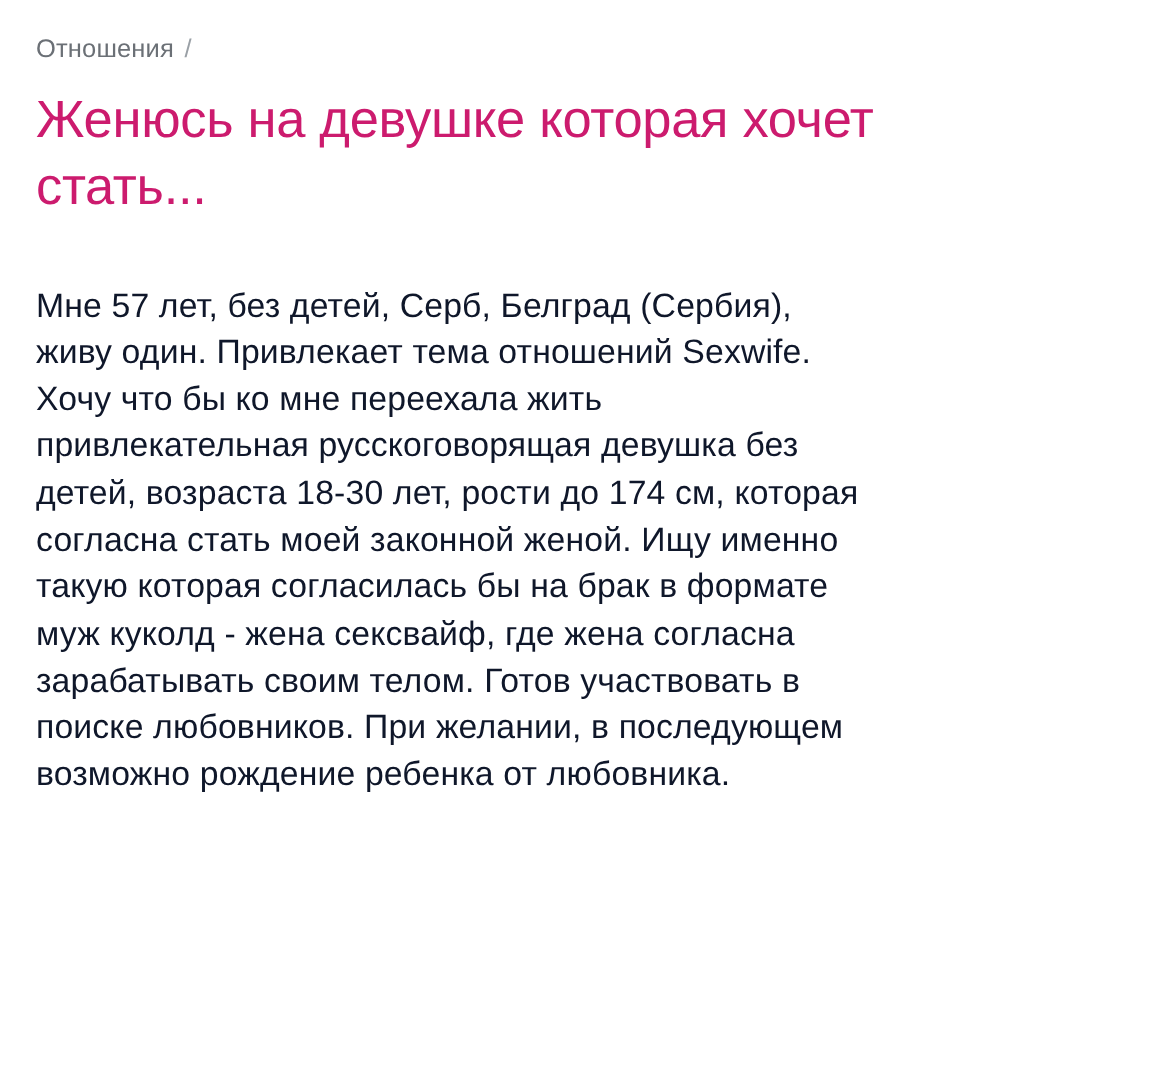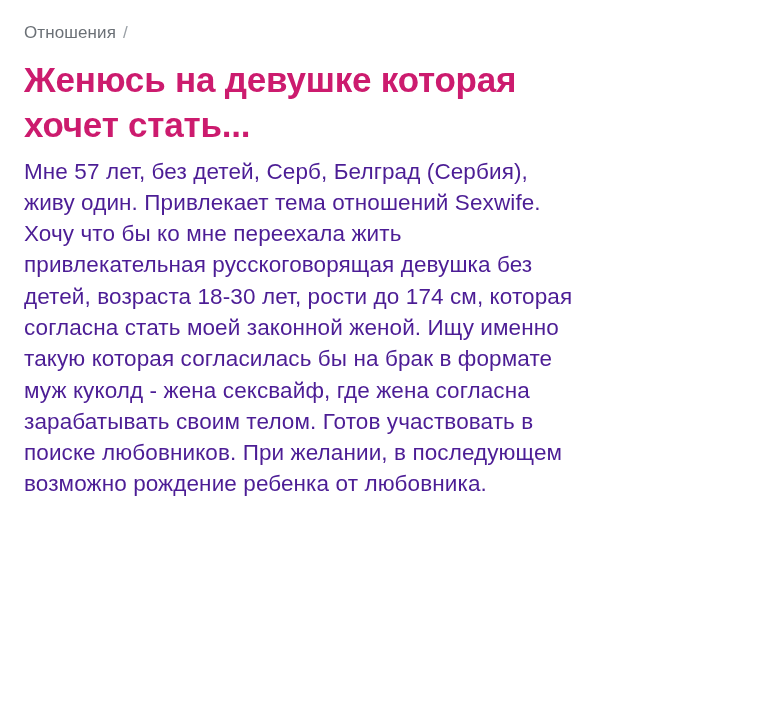--- a/index.html
+++ b/index.html
@@ -35,30 +35,30 @@
     color: #6b7076;
     text-decoration: none;
   }
   .breadcrumb .crumb-sep {
     margin: 0 7px;
     color: #9aa0a6;
   }
   .title {
     font-size: 35px;
     line-height: 1.28;
-    font-weight: bold;
+    font-weight: normal;
     color: #cc1b6e;
-    margin: 10px 0 8px 0;
+    margin: 10px 0 40px 0;
     letter-spacing: -0.2px;
     max-width: 660px;
   }
   .article-body {
     font-size: 22.5px;
     line-height: 1.39;
-    color: #4c1d95;
+    color: #0f172a;
     max-width: 712px;
     letter-spacing: 0.1px;
   }
   .article-body p {
     margin: 0 0 14px 0;
   }
 </style>
 </head>
 <body>
 

